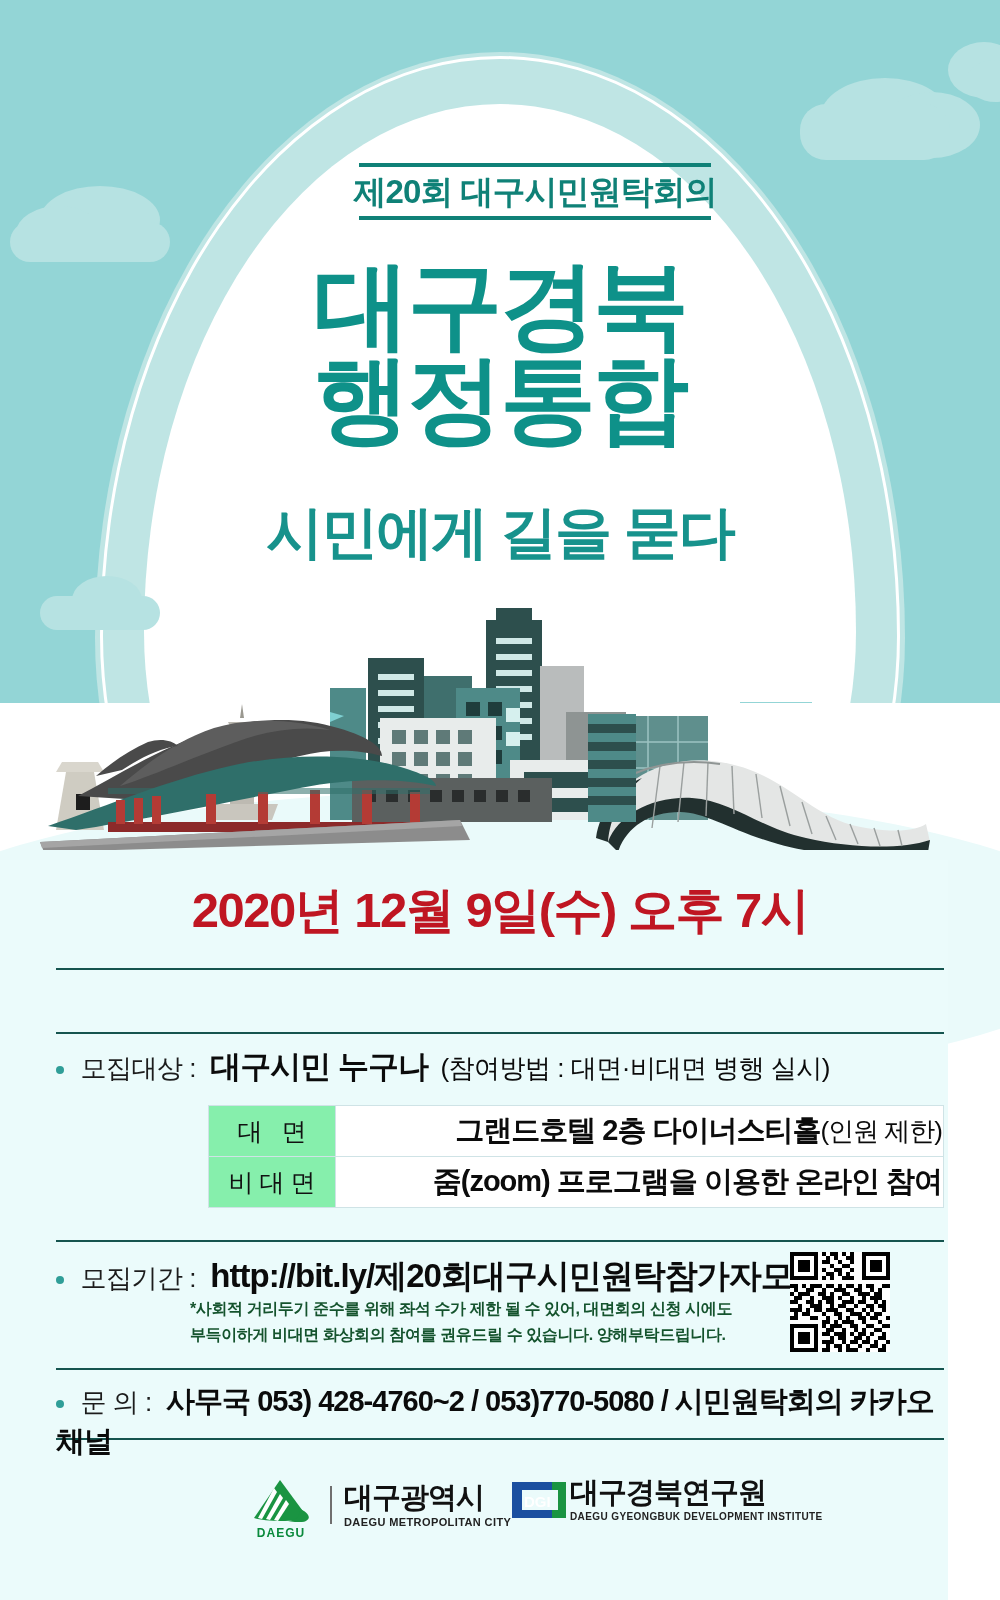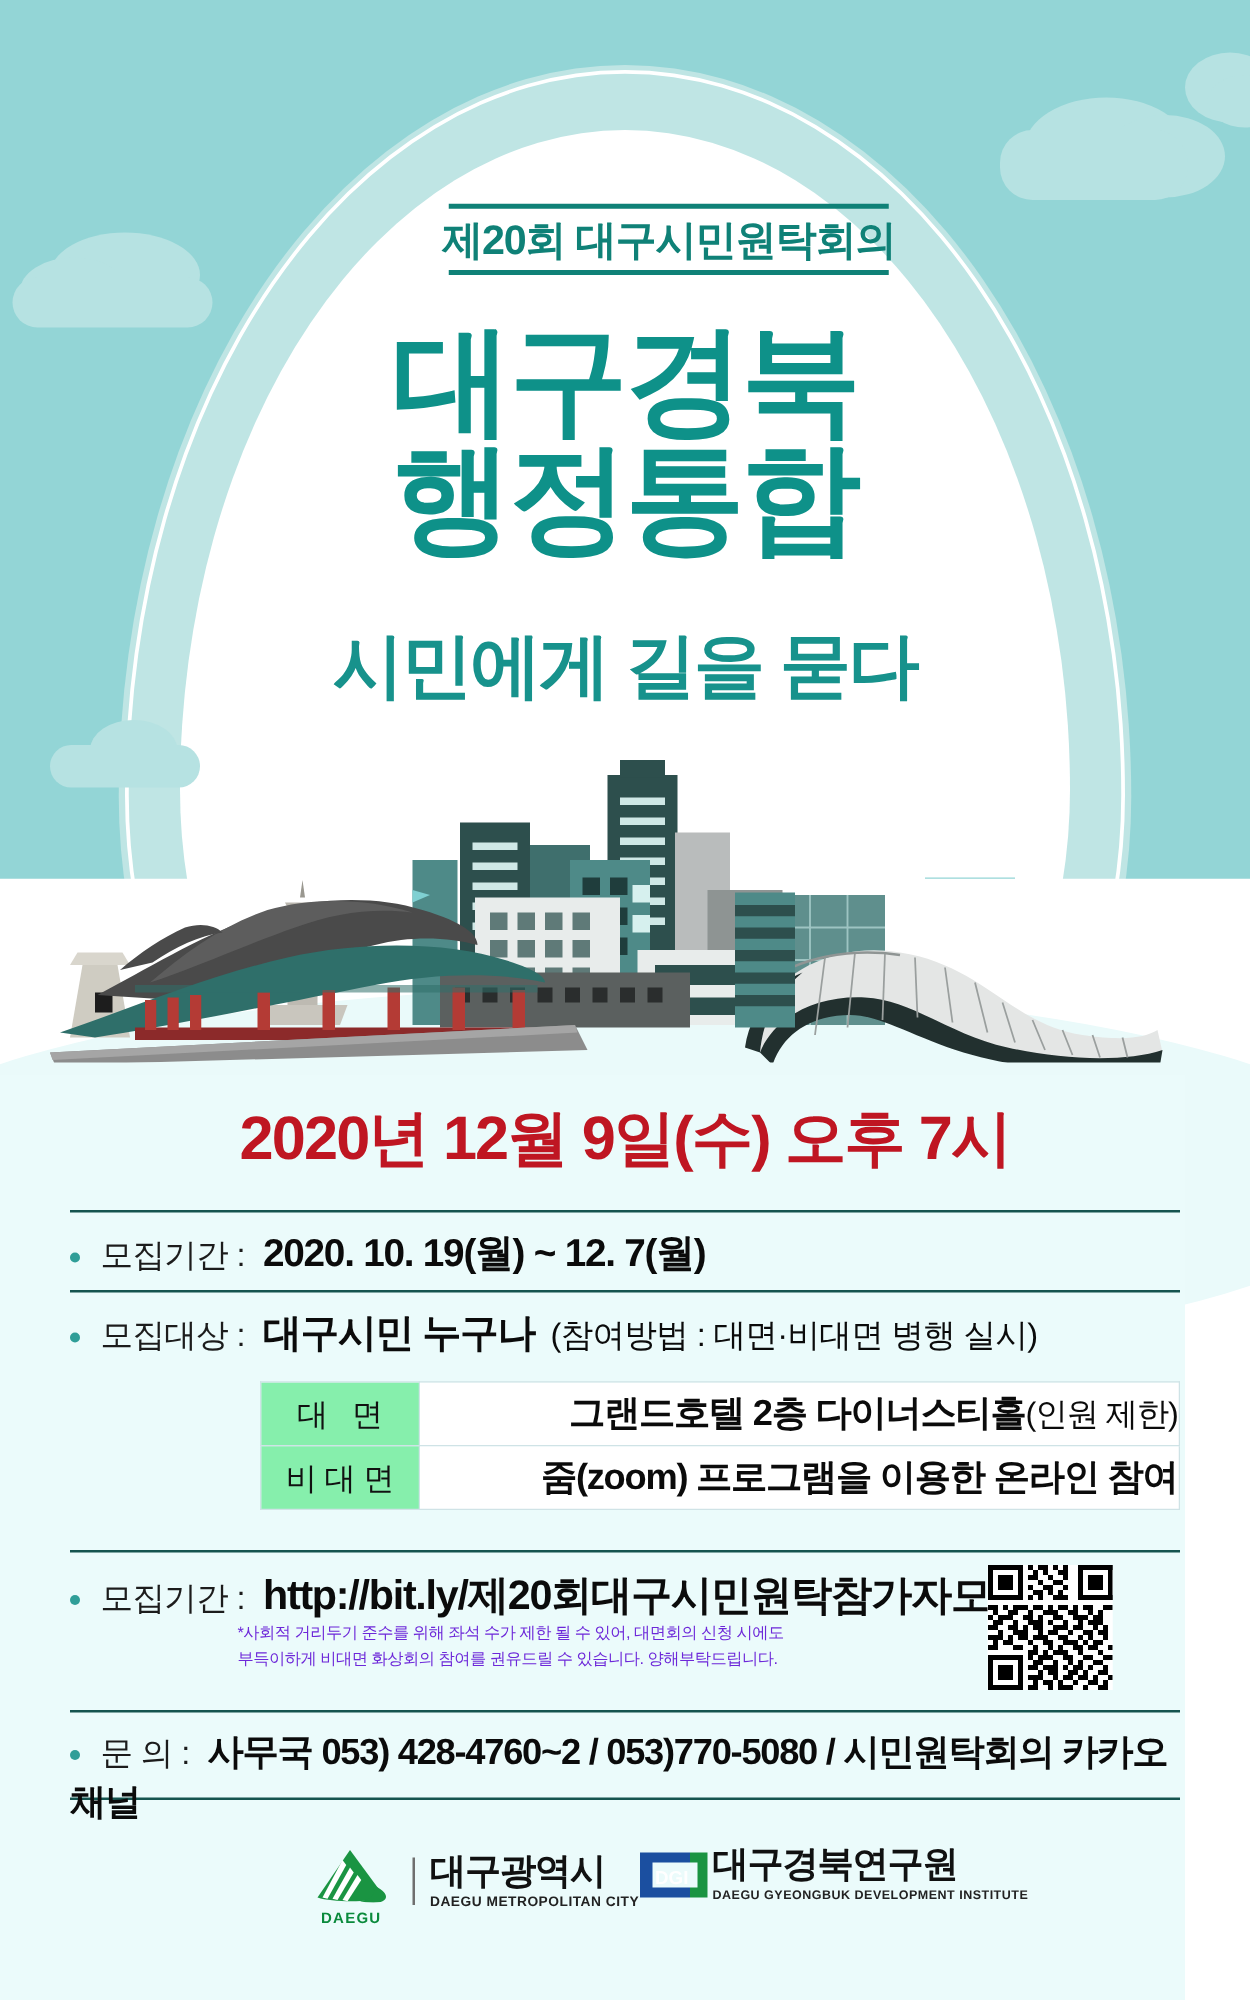--- a/index.html
+++ b/index.html
@@ -91,21 +91,21 @@
   .vtable td{border:1px solid #cfe3e6;height:48px;vertical-align:middle;}
   .vt-head{
     background:#86efac;width:124px;text-align:center;
     font-size:25px;font-weight:400;color:#111;letter-spacing:6px;text-indent:6px;
   }
   .vt-body{background:#ffffff;padding-left:22px;font-size:29px;font-weight:800;color:#0b0b0b;letter-spacing:-1px;text-align:right;}
   .vt-body .paren{font-weight:500;font-size:26px;}
 
   .note{
     position:absolute;left:190px;top:1296px;width:620px;
-    font-size:13px;line-height:1.6;color:#6d28d9;font-weight:400;letter-spacing:-0.4px;
+    font-size:16px;line-height:1.6;color:#14532d;font-weight:700;letter-spacing:-0.4px;
   }
 
   
   .qr{position:absolute;left:790px;top:1252px;width:100px;height:100px;background:#ffffff;}
   .qr svg{display:block;}
 
   
   .logos{position:absolute;left:0;top:1470px;width:1000px;height:90px;}
   .logo-daegu{position:absolute;left:244px;top:8px;display:flex;align-items:center;gap:12px;}
   .logo-dgi{position:absolute;left:508px;top:8px;display:flex;align-items:center;}
@@ -317,25 +317,20 @@
   <div class="info">
     <div class="date-line">2020년 12월 9일(수) 오후 7시</div>
   </div>
 
   <div class="rule" style="top:968px;"></div>
   <div class="rule" style="top:1032px;"></div>
   <div class="rule" style="top:1240px;"></div>
   <div class="rule" style="top:1368px;"></div>
   <div class="rule" style="top:1438px;"></div>
 
-  <div class="row" style="top:982px;">
-    <span class="dot"></span>
-    <span class="lbl">모집기간 :</span>
-    <span class="val" style="margin-left:10px;">2020. 10. 19(월) ~ 12. 7(월)</span>
-  </div>
 
   <div class="row" style="top:1046px;">
     <span class="dot"></span>
     <span class="lbl">모집대상 :</span>
     <span class="val" style="margin-left:10px;">대구시민 누구나</span>
     <span class="val-sm" style="margin-left:8px;margin-top:22px;">(참여방법 : 대면·비대면 병행 실시)</span>
   </div>
 
   <table class="vtable">
     <tbody>

